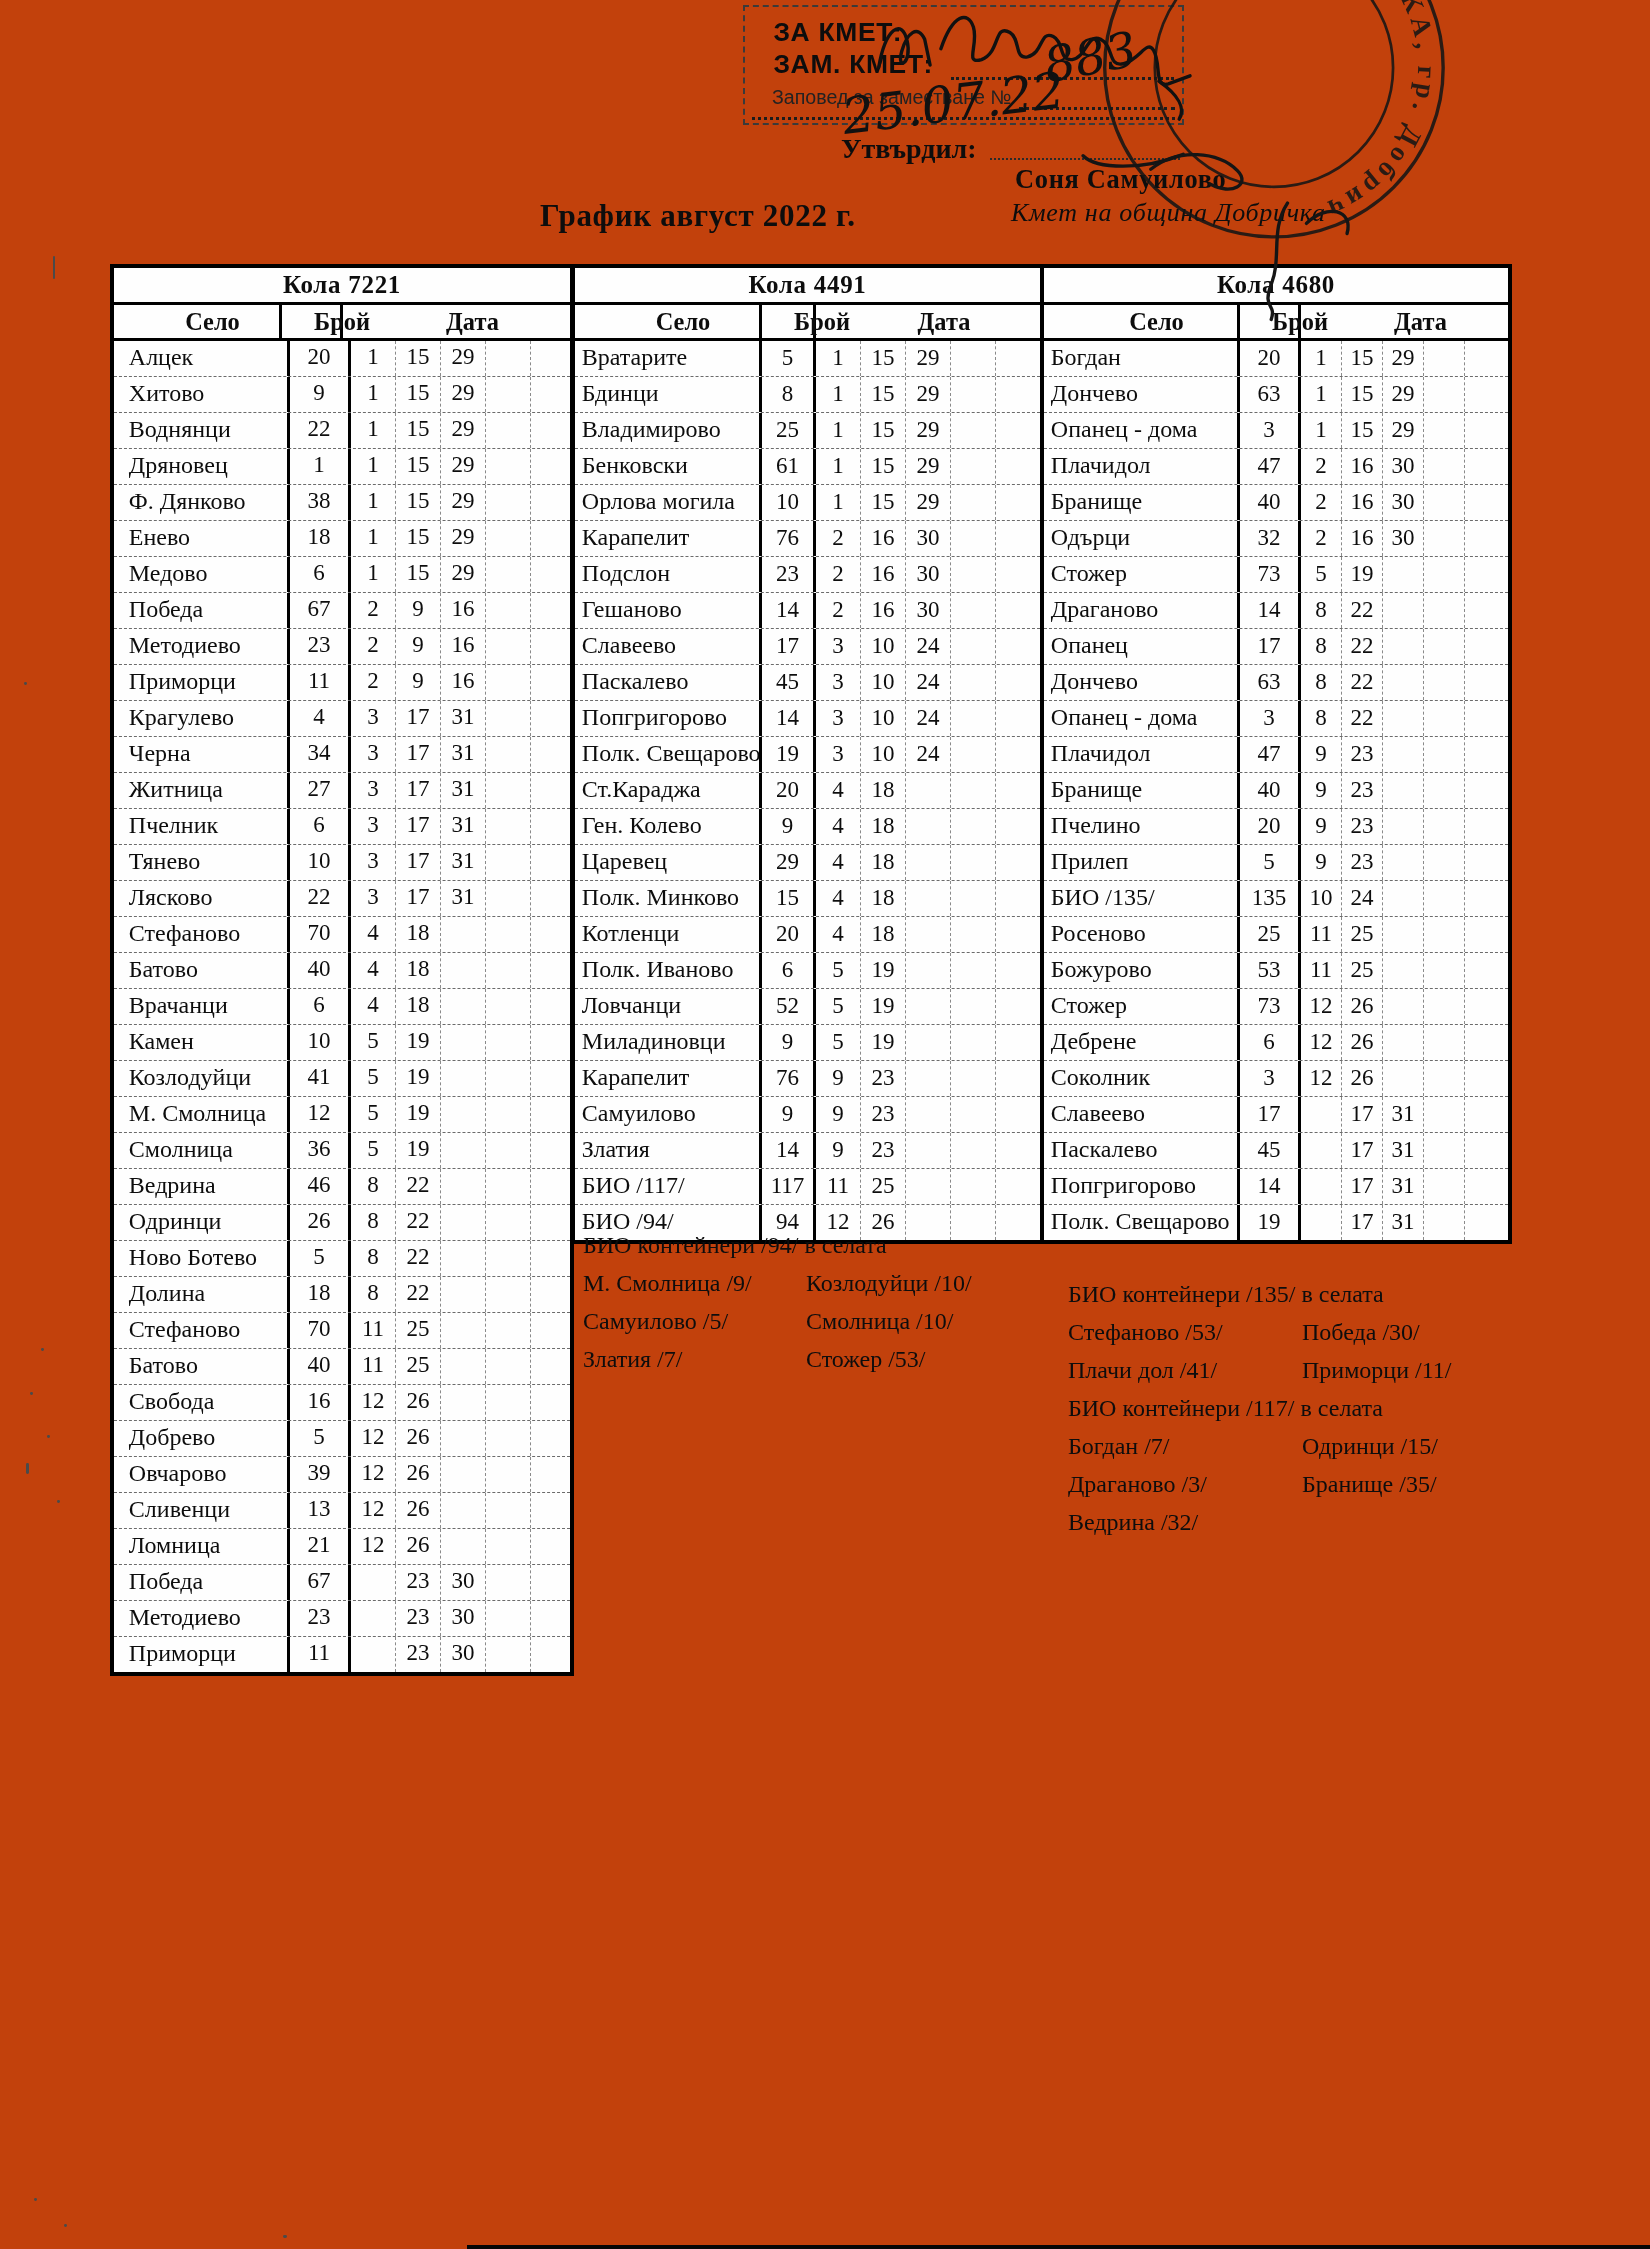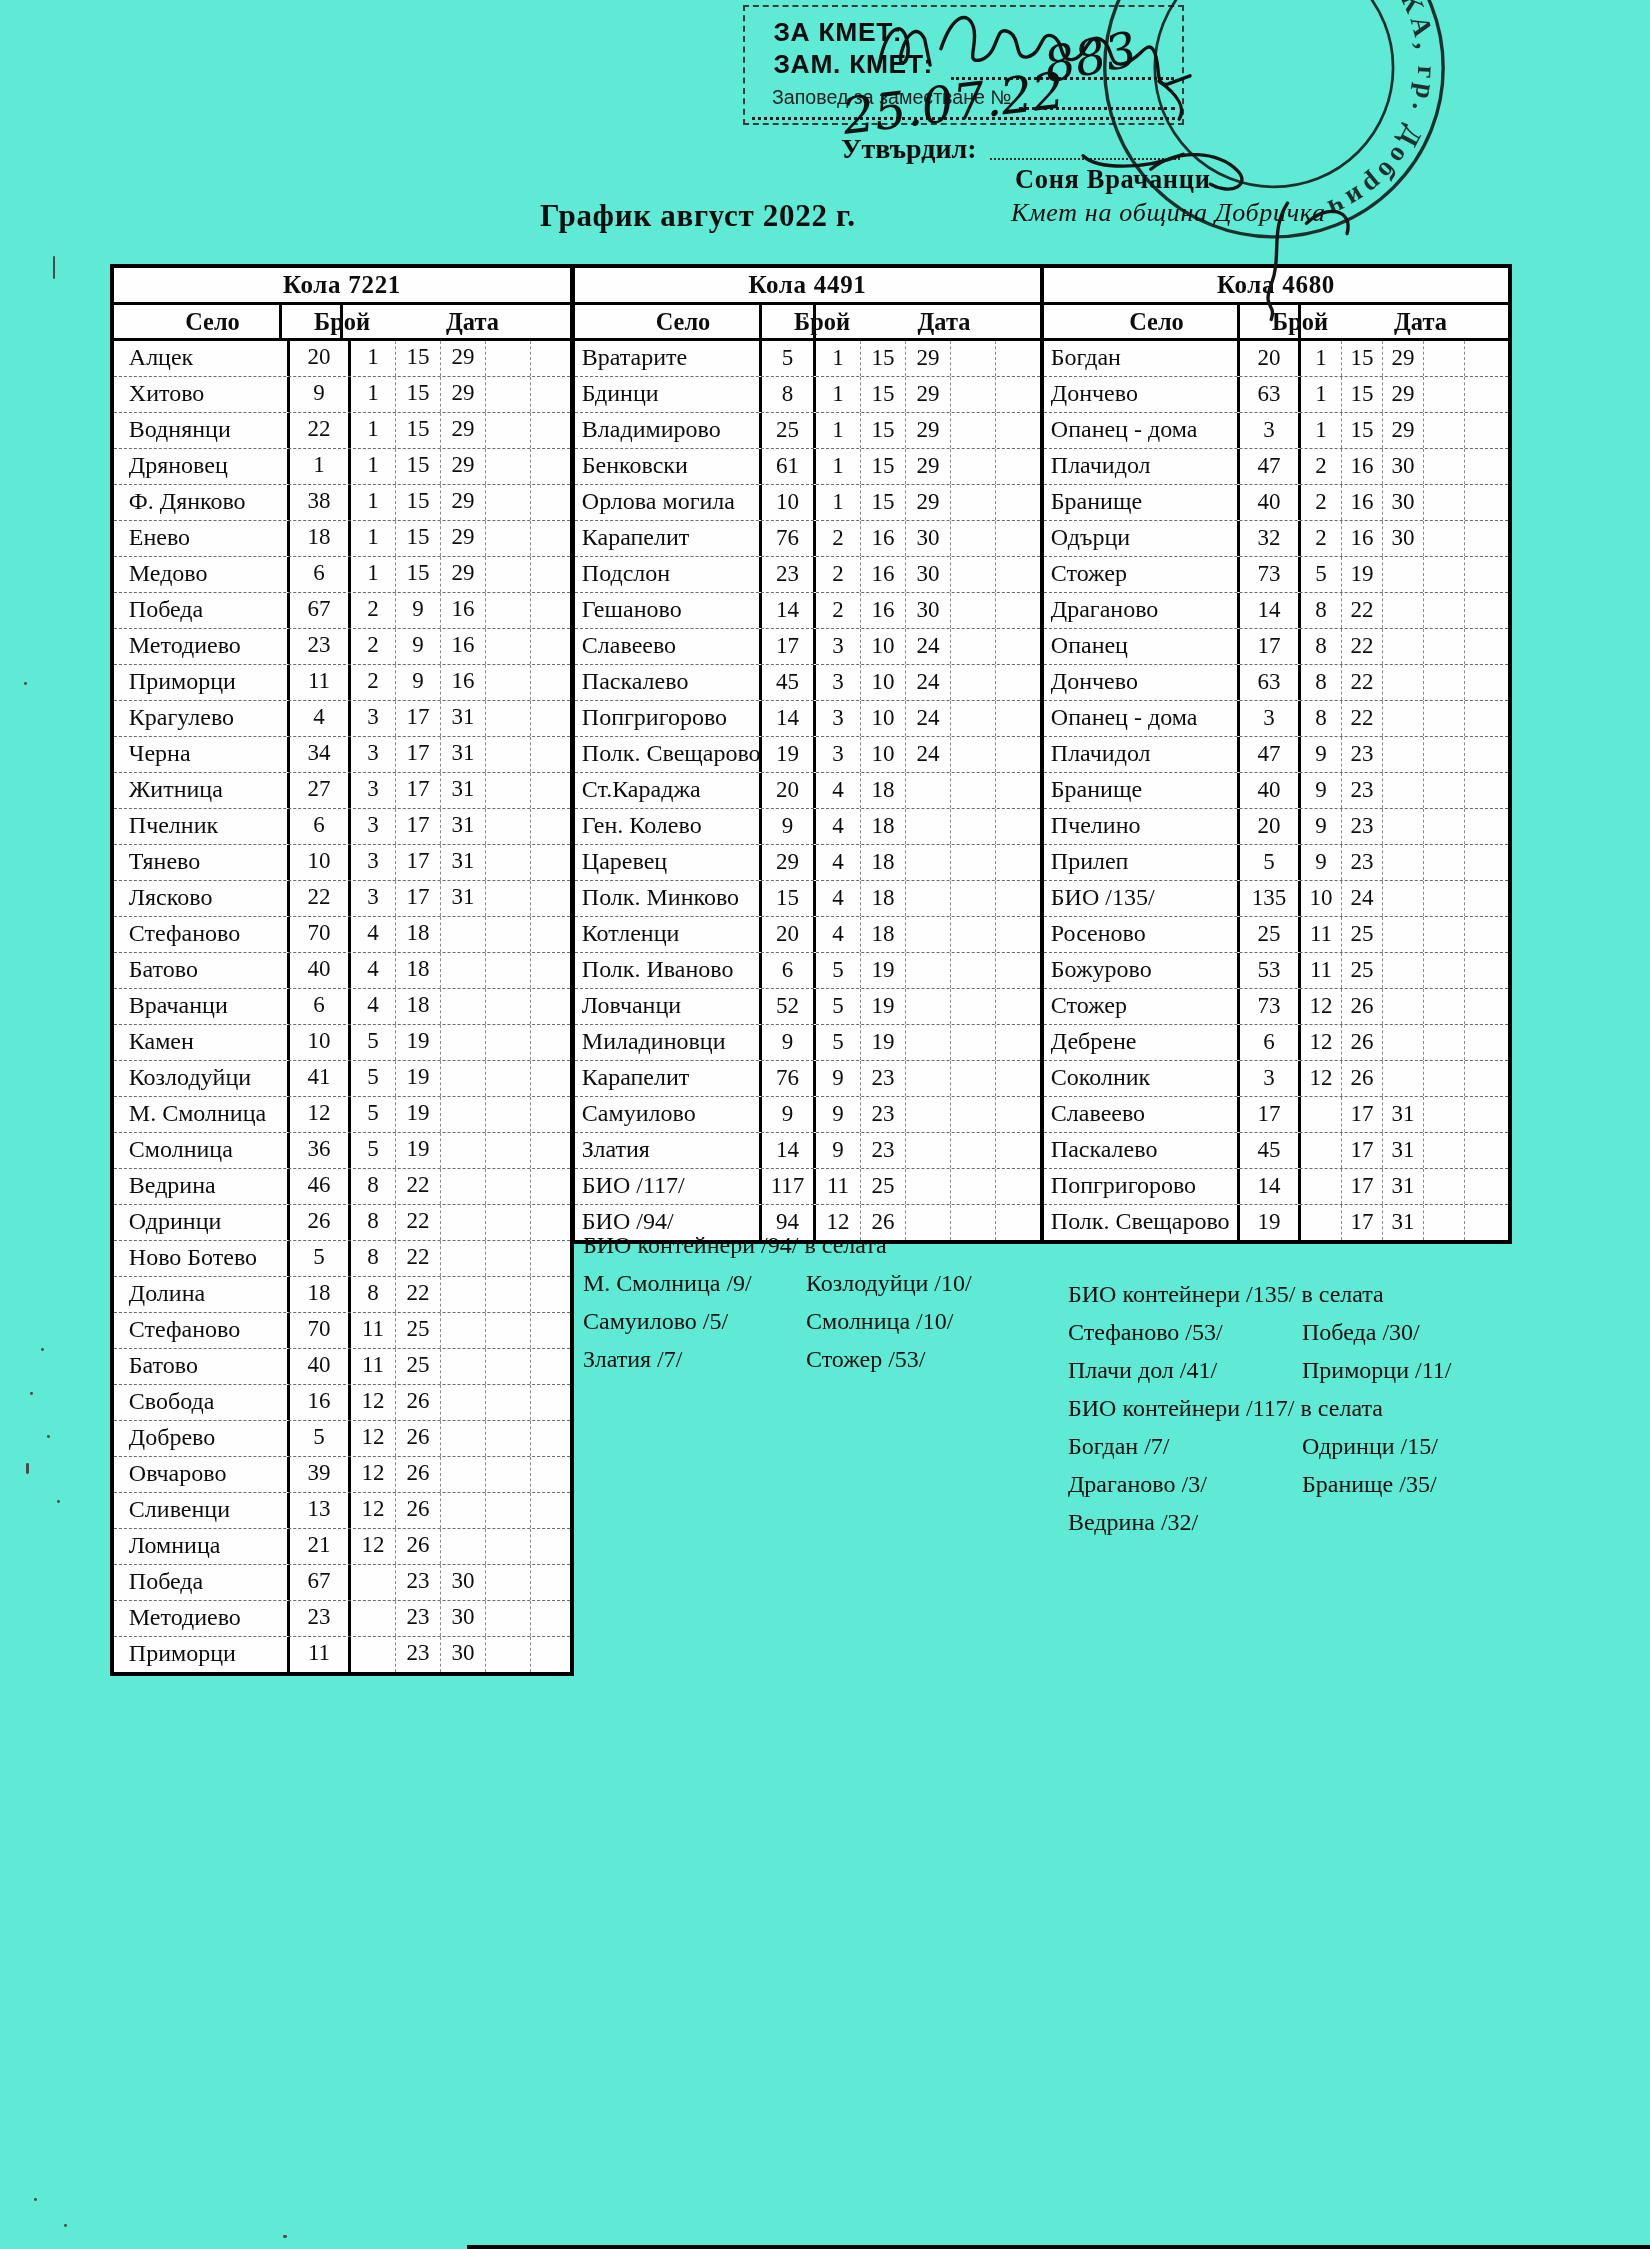--- a/index.html
+++ b/index.html
@@ -1,17 +1,17 @@
 <!DOCTYPE html>
 <html style="font-size:10.8px"><head>
 <meta charset="utf-8">
 <style>
   html,body{margin:0;padding:0;background:#9a9a9a;}
   .page{
-    position:relative;width:1651px;height:2250px;background:#5eead4;
+    position:relative;width:1651px;height:2250px;background:#c2410c;
     font-family:"Liberation Serif","DejaVu Serif",serif;color:#0d0d0d;
     overflow:hidden;margin:0 auto;
   }
   
   .stamp-box{
     position:absolute;left:743px;top:5.4px;width:441px;height:120px;
     border:2px dashed #3a3a3a;box-sizing:border-box;background:transparent;
   }
   .sb-l1{position:absolute;left:28.4px;top:9.5px;font-family:"Liberation Sans",sans-serif;font-weight:bold;font-size:26.4px;letter-spacing:0.7px;}
   .sb-l2{position:absolute;left:28.4px;top:42px;font-family:"Liberation Sans",sans-serif;font-weight:bold;font-size:26.4px;letter-spacing:0.7px;}
@@ -71,21 +71,21 @@
     <div class="sb-l1">ЗА КМЕТ:</div>
     <div class="sb-l2">ЗАМ. КМЕТ:</div>
     <div class="sb-l2-leader"></div>
     <div class="sb-l3">Заповед за заместване №</div>
     <div class="sb-l3-leader"></div>
     <div class="sb-bottom-leader"></div>
   </div>
 
   <div class="approve-label">Утвърдил:</div>
   <div class="approve-leader"></div>
-  <div class="approver-name">Соня Врачанци</div>
+  <div class="approver-name">Соня Самуилово</div>
   <div class="approver-title">Кмет на община Добричка</div>
 
   <div class="doc-title">График август 2022 г.</div>
 
   <div class="ctable" id="t1">
     <div class="car-header">Кола 7221</div>
     <div class="col-header">
       <div class="hcell hb">Село</div>
       <div class="hcell hb">Брой</div>
       <div class="hcell">Дата</div>

